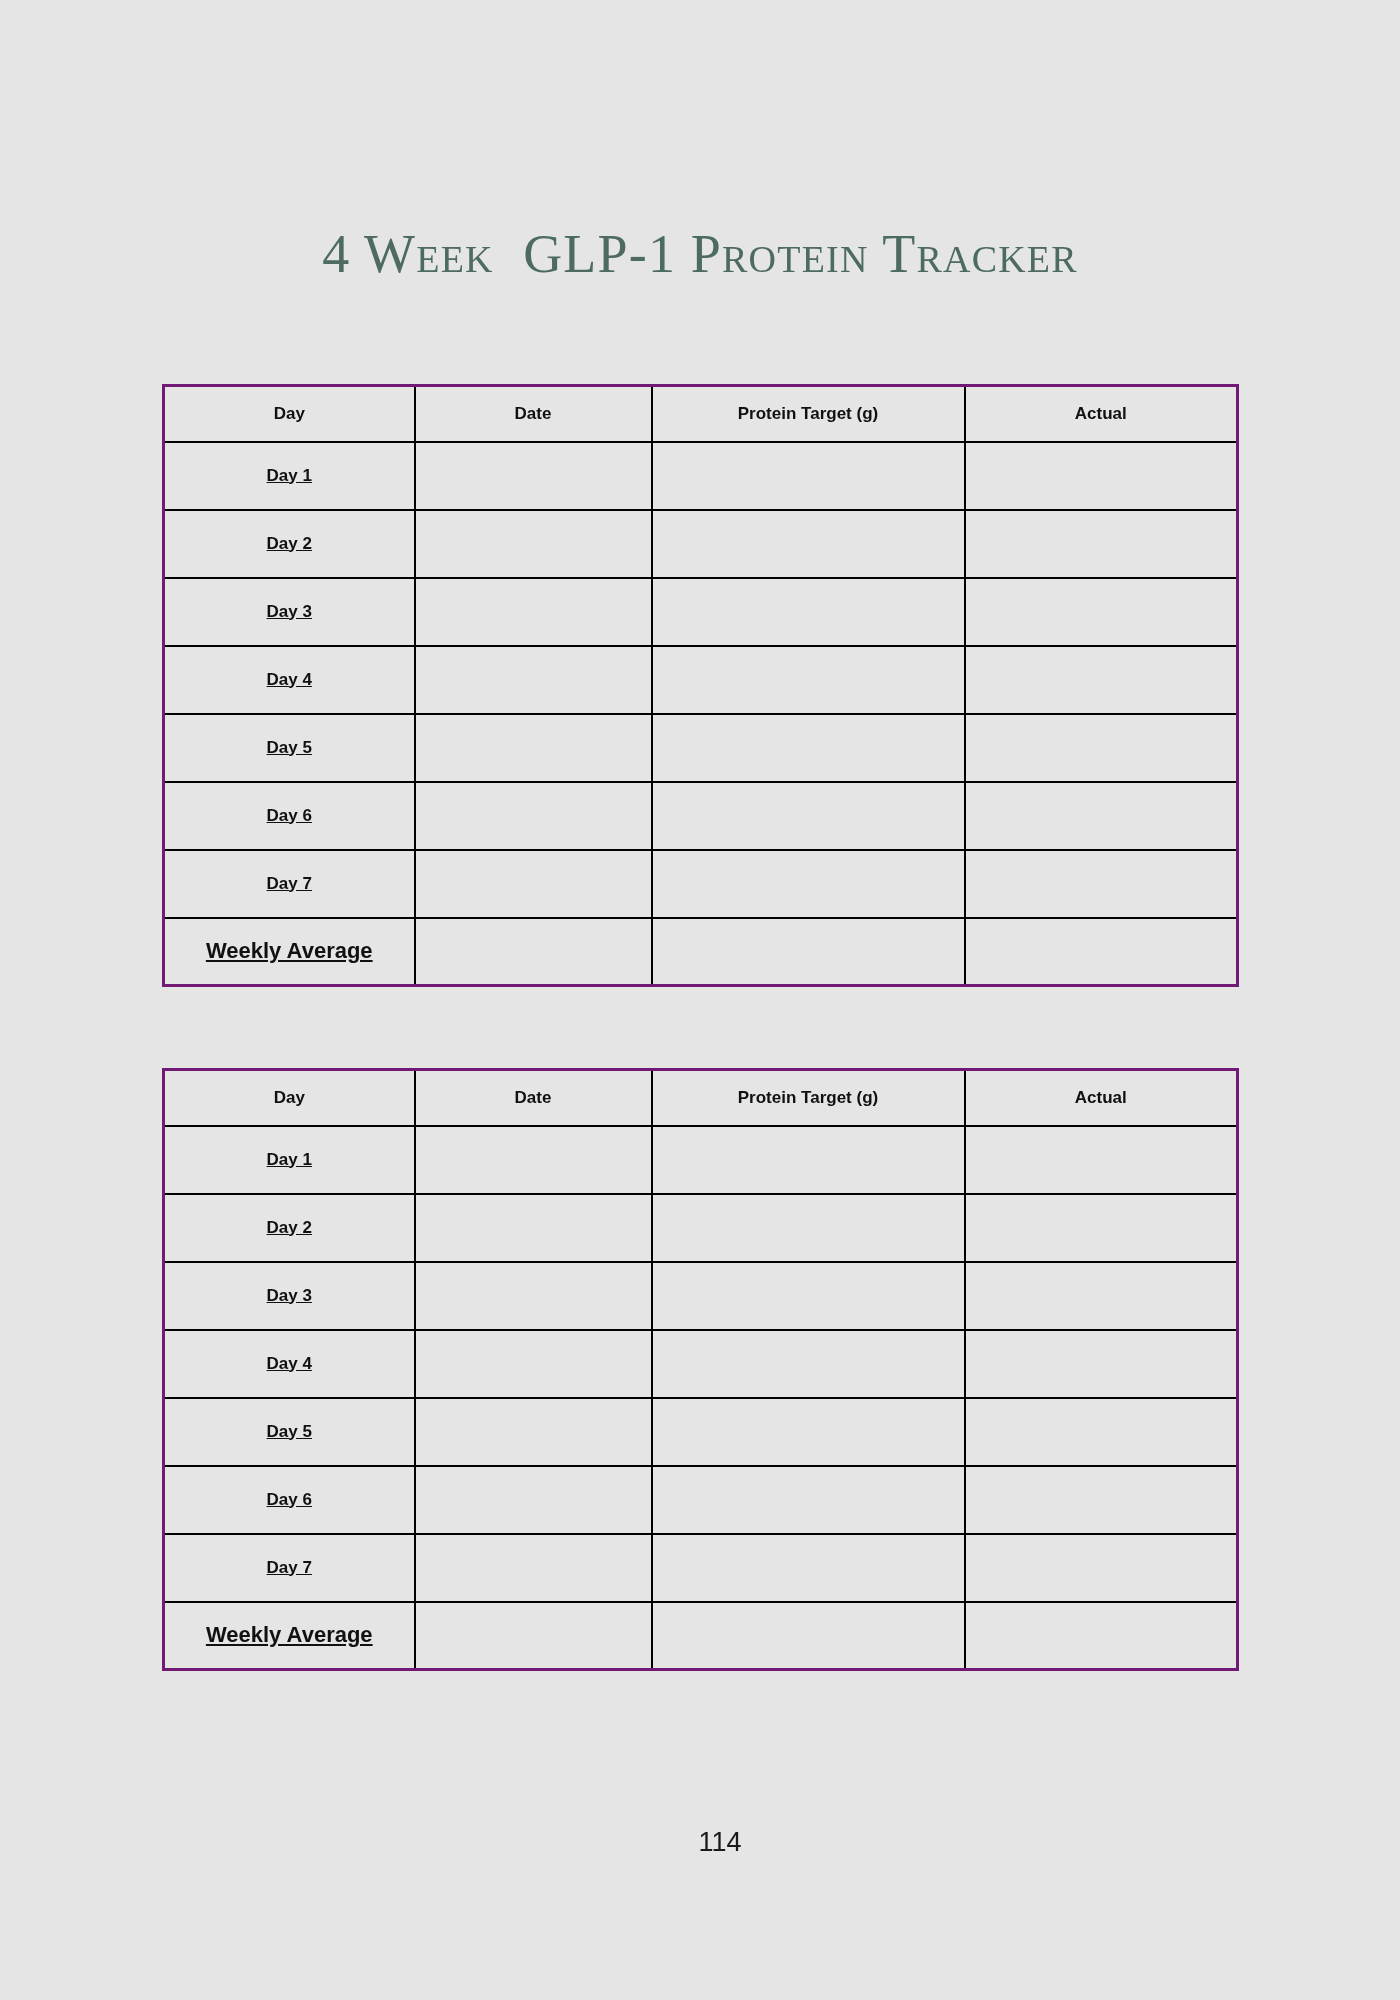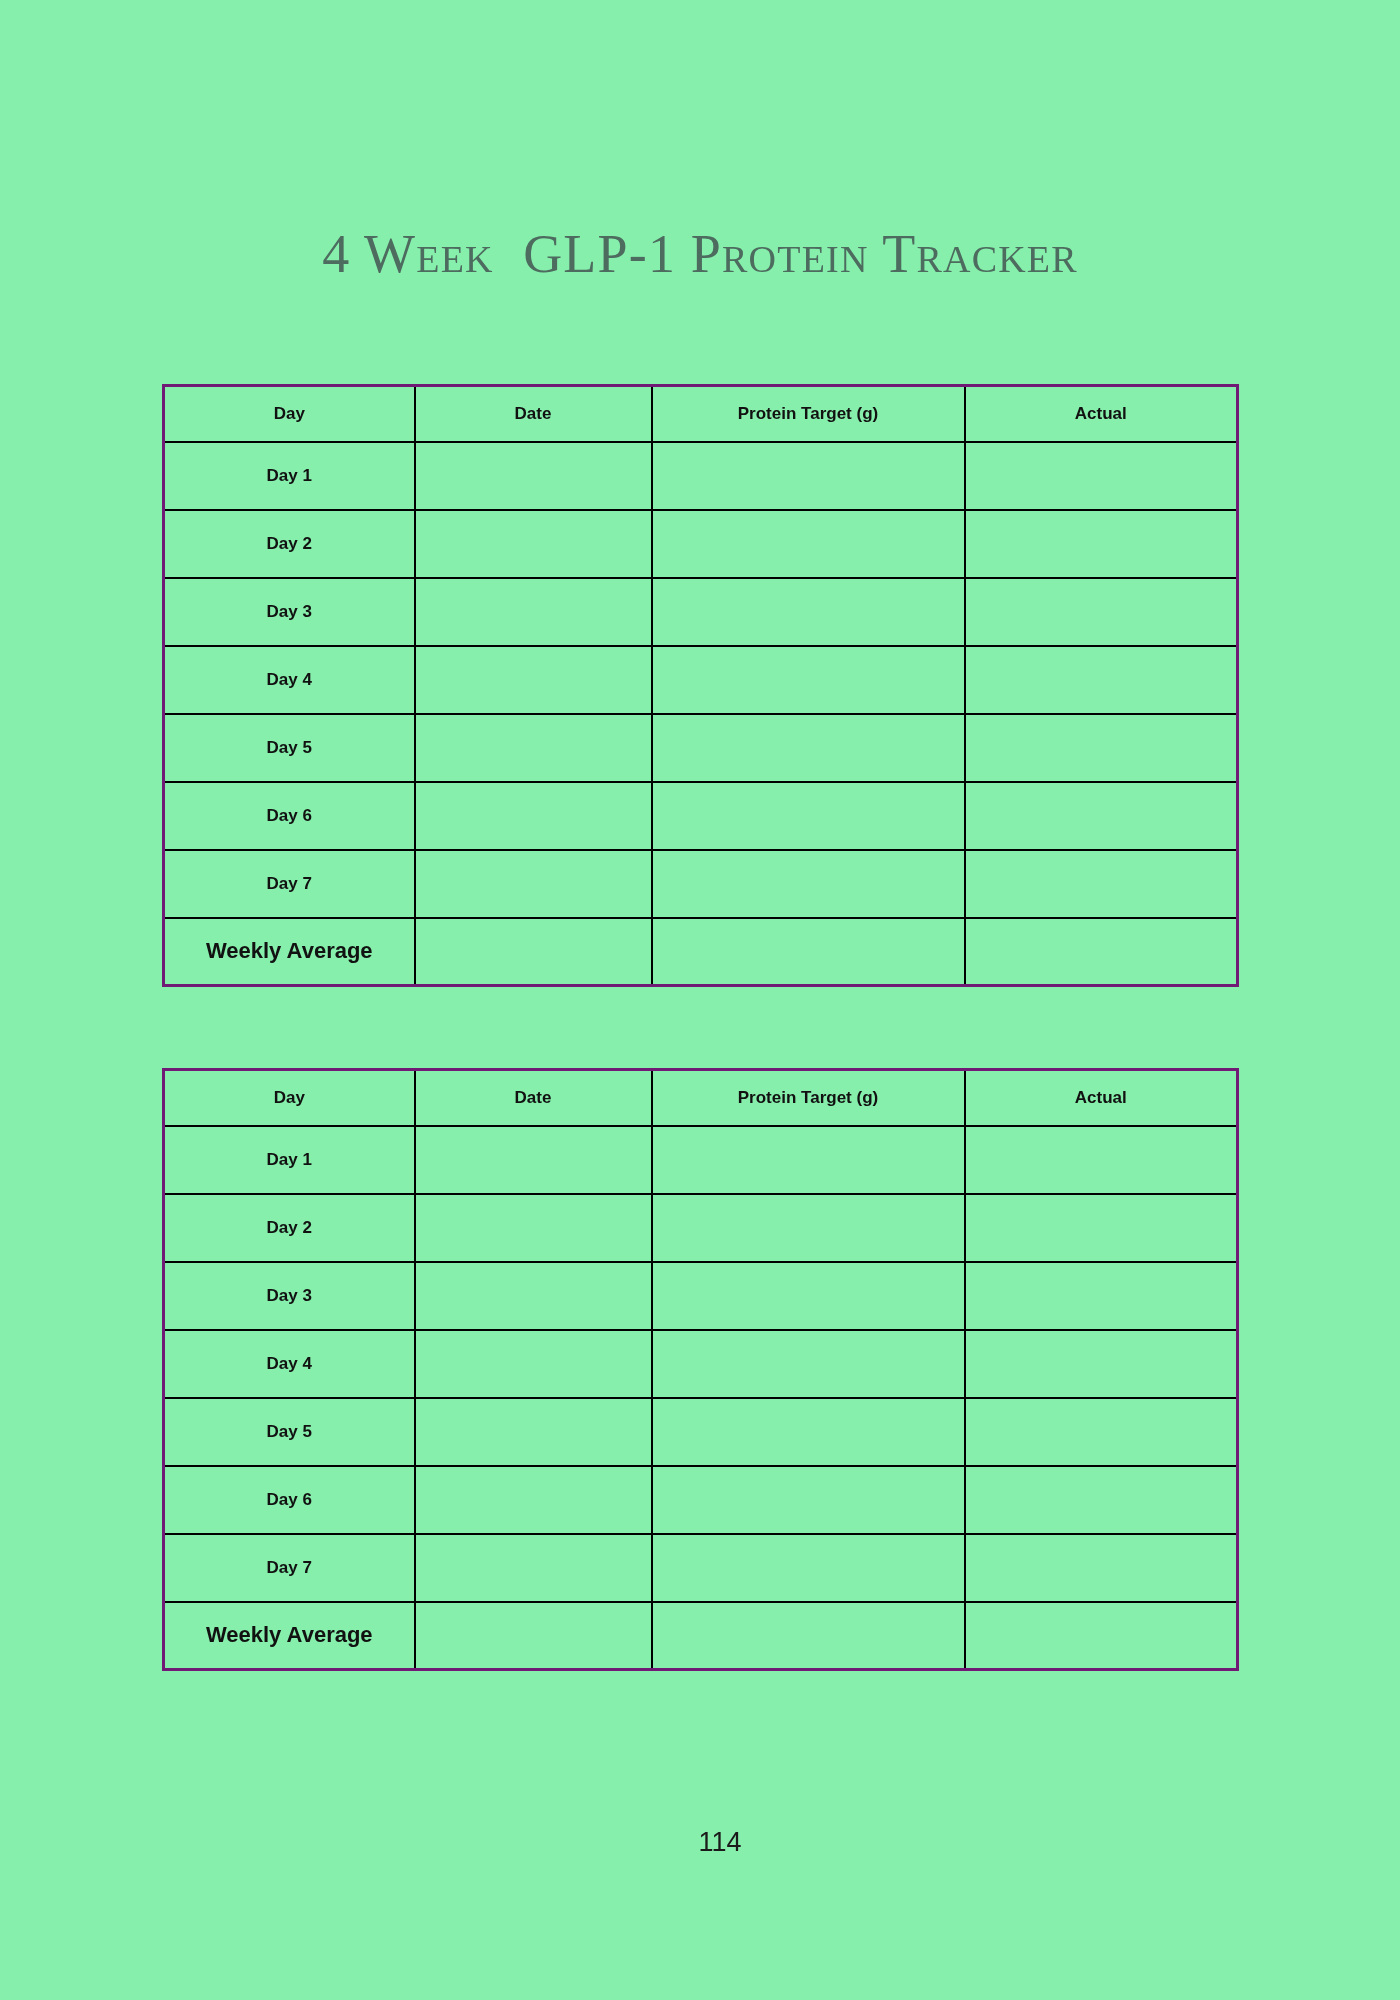--- a/index.html
+++ b/index.html
@@ -14,21 +14,21 @@
     font-family: "Liberation Sans", sans-serif;
     color: #000000;
     position: relative;
     overflow: hidden;
   }
 
   .page {
     position: relative;
     width: 1400px;
     height: 2000px;
-    background: #86efac;
+    background: #e5e5e5;
   }
 
   
   .page-title {
     position: absolute;
     left: 0;
     right: 0;
     top: 225px;
     text-align: center;
     font-family: "Liberation Serif", "DejaVu Serif", serif;
@@ -79,20 +79,21 @@
     height: 68px;
   }
 
   .tracker-table td.cell-blank {
     font-weight: normal;
   }
 
   .row-label {
     font-weight: bold;
     font-size: 17px;
+    text-decoration: underline;
   }
 
   .row-label.is-summary {
     font-size: 22px;
   }
 
   
   .page-number {
     position: absolute;
     left: 0;

